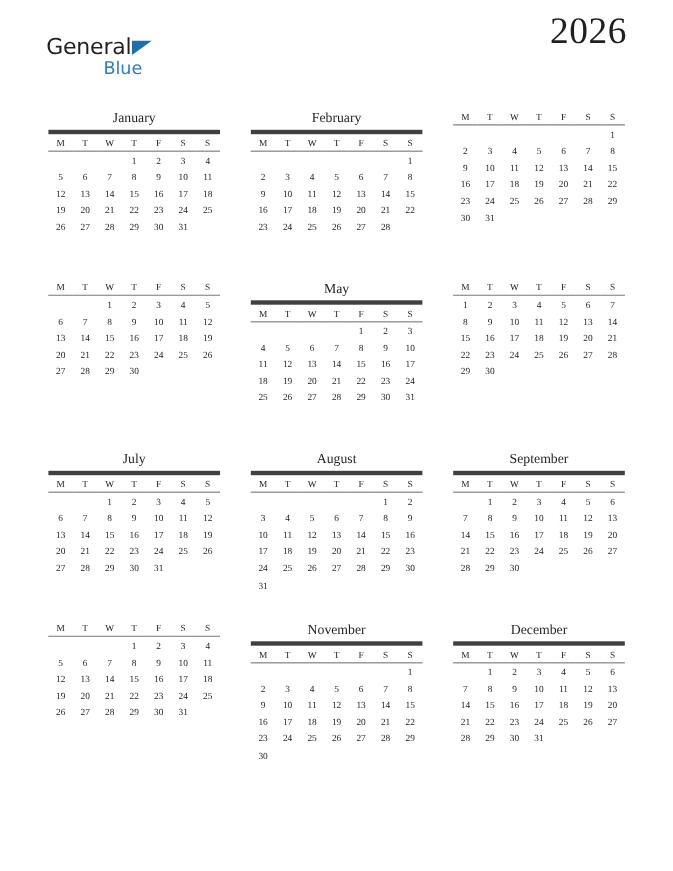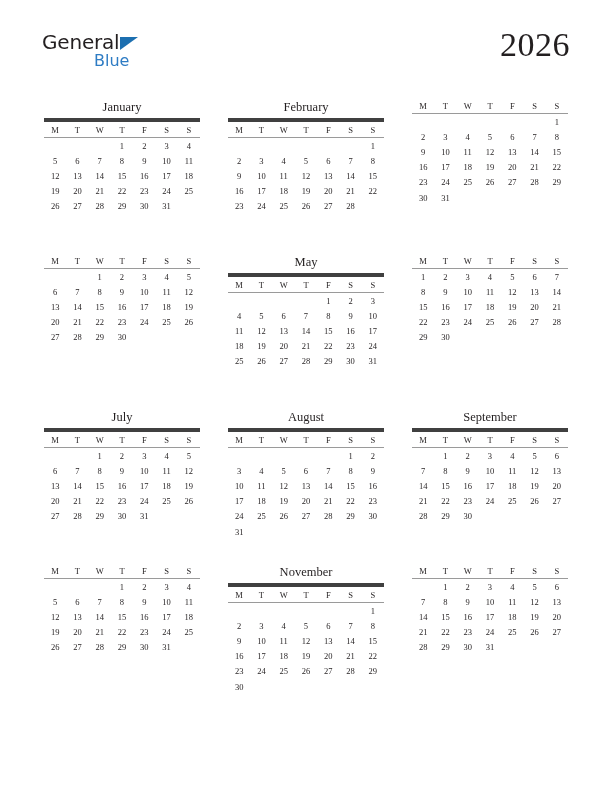--- a/index.html
+++ b/index.html
@@ -56,21 +56,21 @@
   .logo-row2 {
     font-family: "DejaVu Sans", sans-serif;
     font-size: 16px;
     color: #2e7cc4;
     margin-left: 52px;
     margin-top: 1px;
   }
   .year {
     position: absolute;
     right: 0;
-    top: 26px;
+    top: 10px;
     font-family: "Liberation Serif", serif;
     font-size: 34px;
     color: #231f20;
     letter-spacing: 0.5px;
   }
   
   .months {
     display: grid;
     grid-template-columns: repeat(3, 1fr);
     column-gap: 24px;
@@ -913,20 +913,21 @@
               <td class="empty">&nbsp;</td>
               <td class="empty">&nbsp;</td>
               <td class="empty">&nbsp;</td>
               <td class="empty">&nbsp;</td>
               <td class="empty">&nbsp;</td>
             </tr>
           </tbody>
         </table>
       </div>
       <div class="month">
+        <div class="month-name">December</div>
         <table class="cal">
           <thead>
             <tr>
               <th>M</th>
               <th>T</th>
               <th>W</th>
               <th>T</th>
               <th>F</th>
               <th>S</th>
               <th>S</th>

